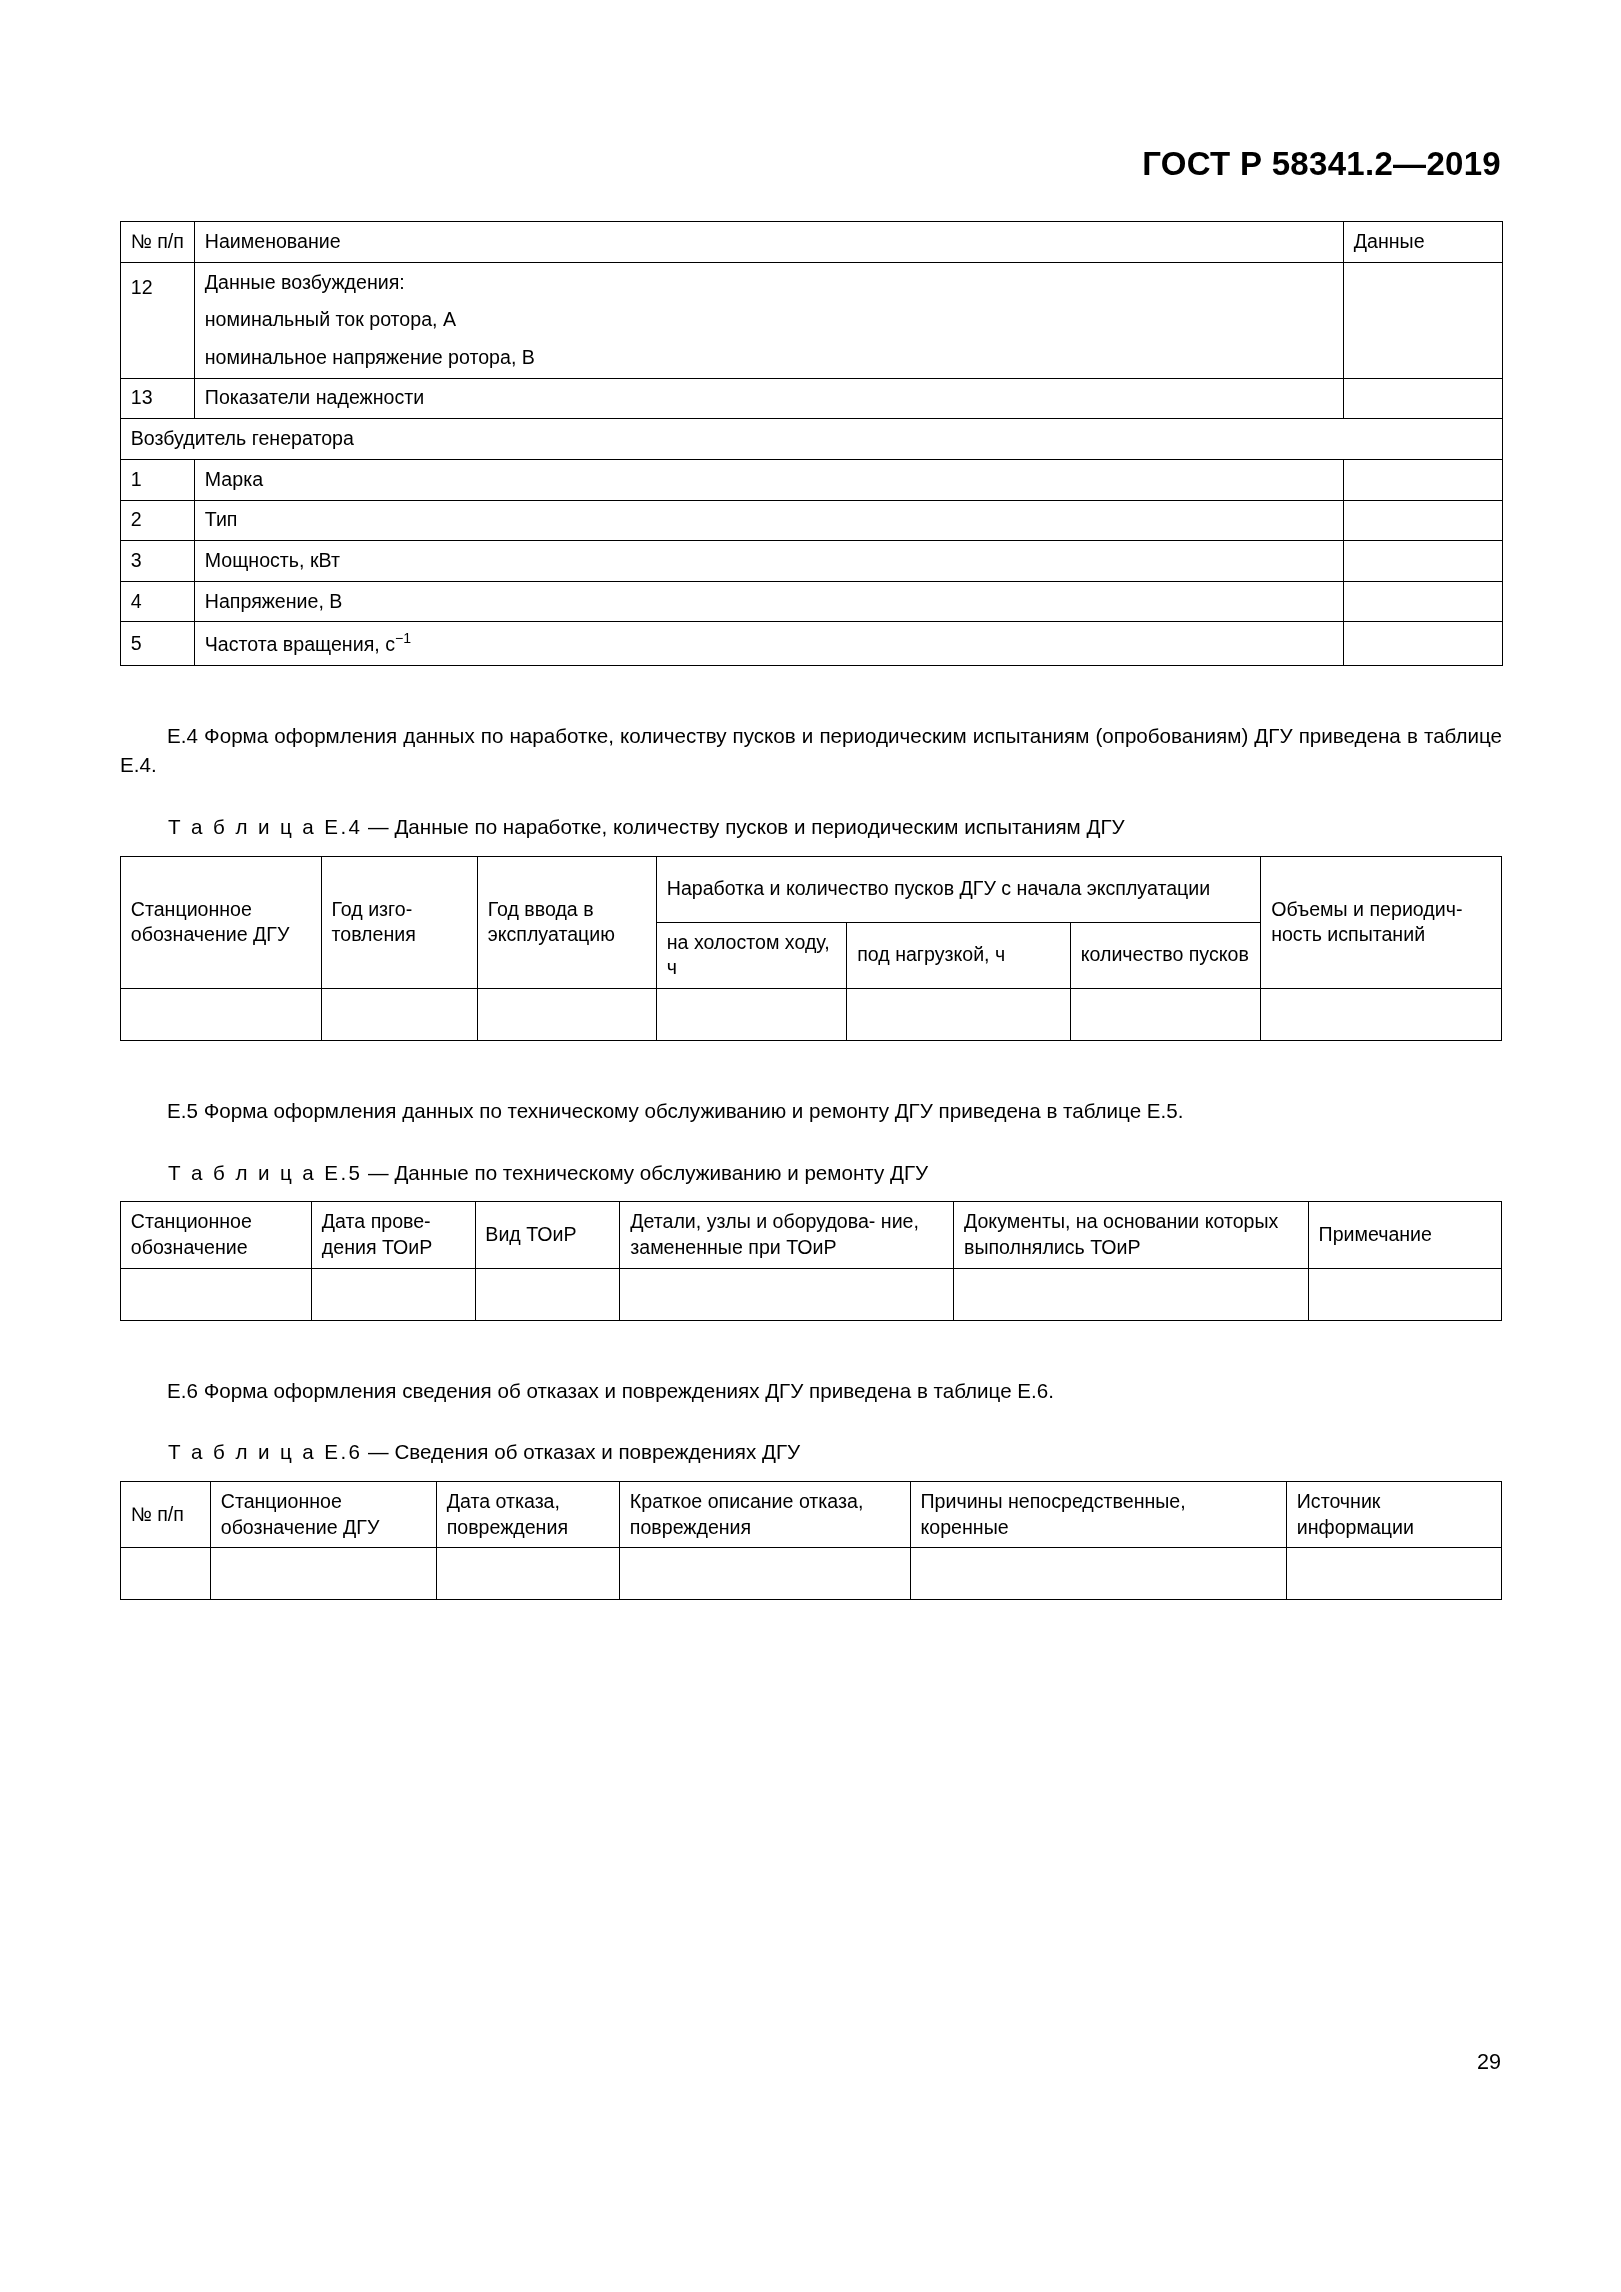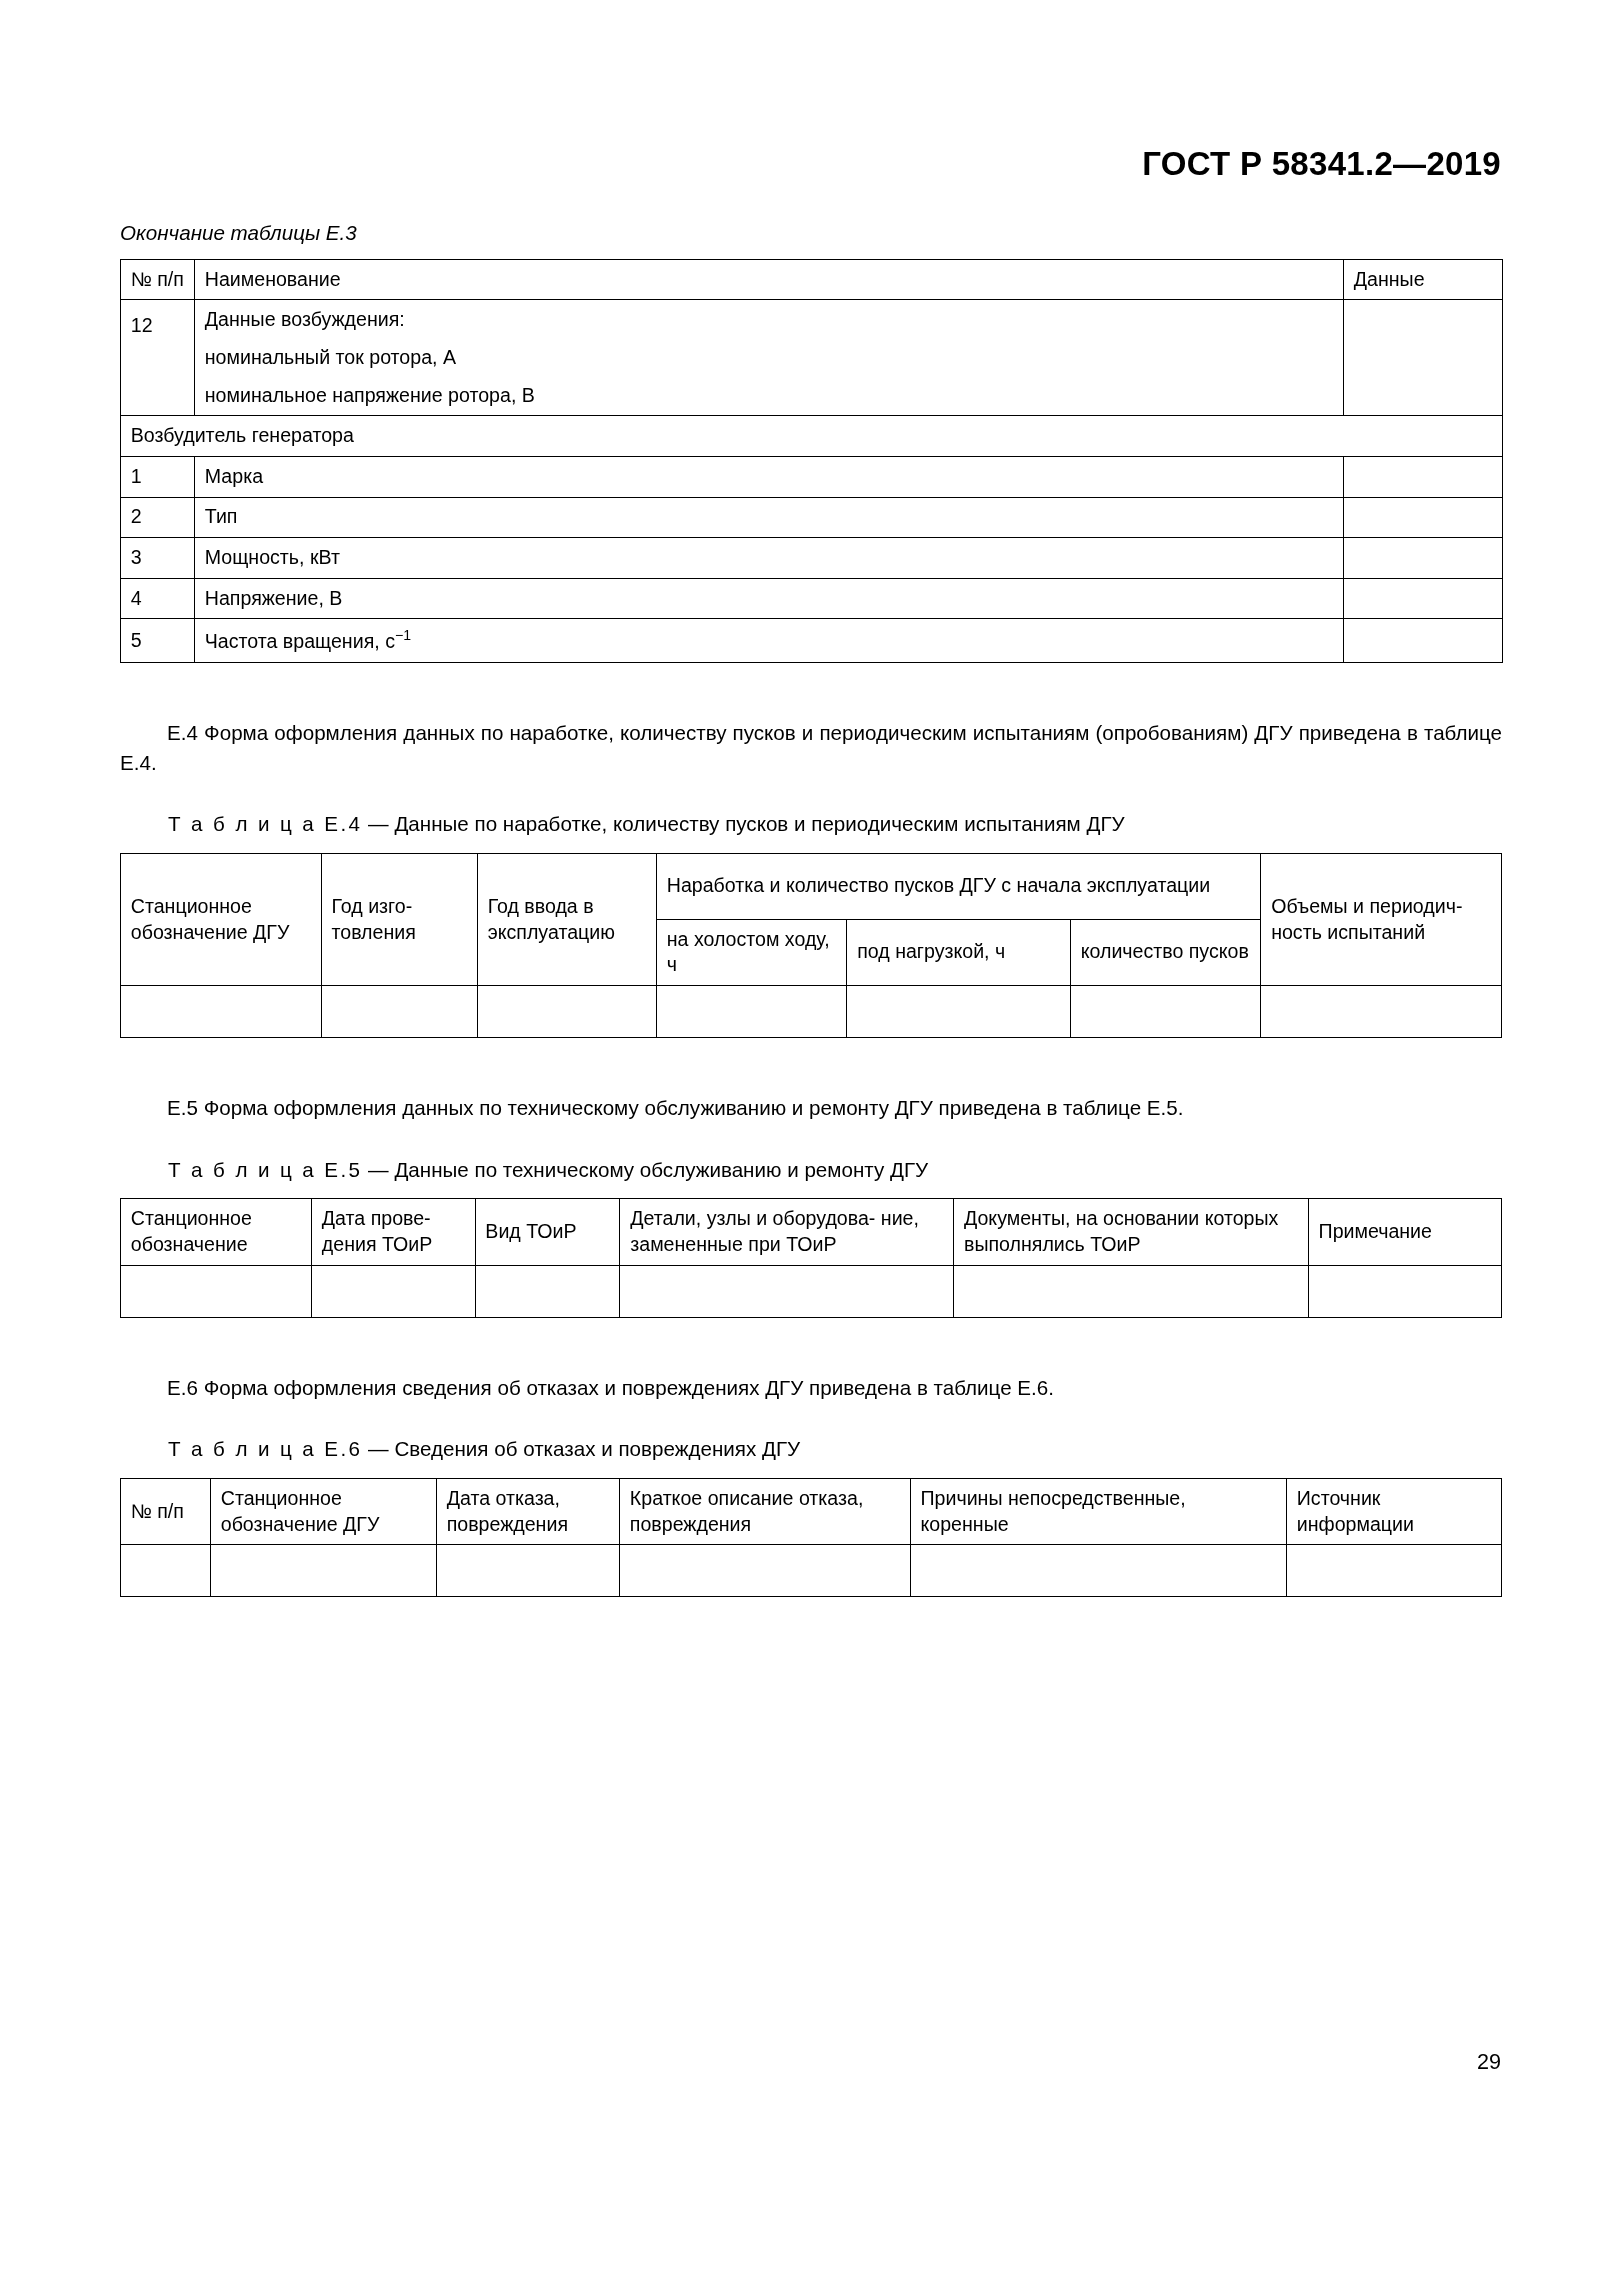--- a/index.html
+++ b/index.html
@@ -85,21 +85,20 @@
 </style>
 </head>
 <body>
 
 <div class="page">
 
   <div class="header">ГОСТ Р 58341.2—2019</div>
 
   <div class="content">
 
-    <div class="caption-italic">Окончание таблицы Е.3</div>
 
     <table class="doc">
       <colgroup>
         <col style="width:74px">
         <col style="width:1149px">
         <col style="width:159px">
       </colgroup>
       <tbody>
         <tr>
           <td class="c-center">№ п/п</td>
@@ -109,20 +108,25 @@
         <tr class="row-multiline">
           <td class="c-center" style="vertical-align:top; padding-top:12.7px;">12</td>
           <td class="c-left">
             <div>Данные возбуждения:</div>
             <div style="margin-top:11.8px;">номинальный ток ротора, А</div>
             <div style="margin-top:11.8px;">номинальное напряжение ротора, В</div>
           </td>
           <td></td>
         </tr>
         <tr>
+          <td class="c-center">13</td>
+          <td class="c-left">Показатели надежности</td>
+          <td></td>
+        </tr>
+        <tr>
           <td class="c-center" colspan="3">Возбудитель генератора</td>
         </tr>
         <tr>
           <td class="c-center">1</td>
           <td class="c-left">Марка</td>
           <td></td>
         </tr>
         <tr>
           <td class="c-center">2</td>
           <td class="c-left">Тип</td>

